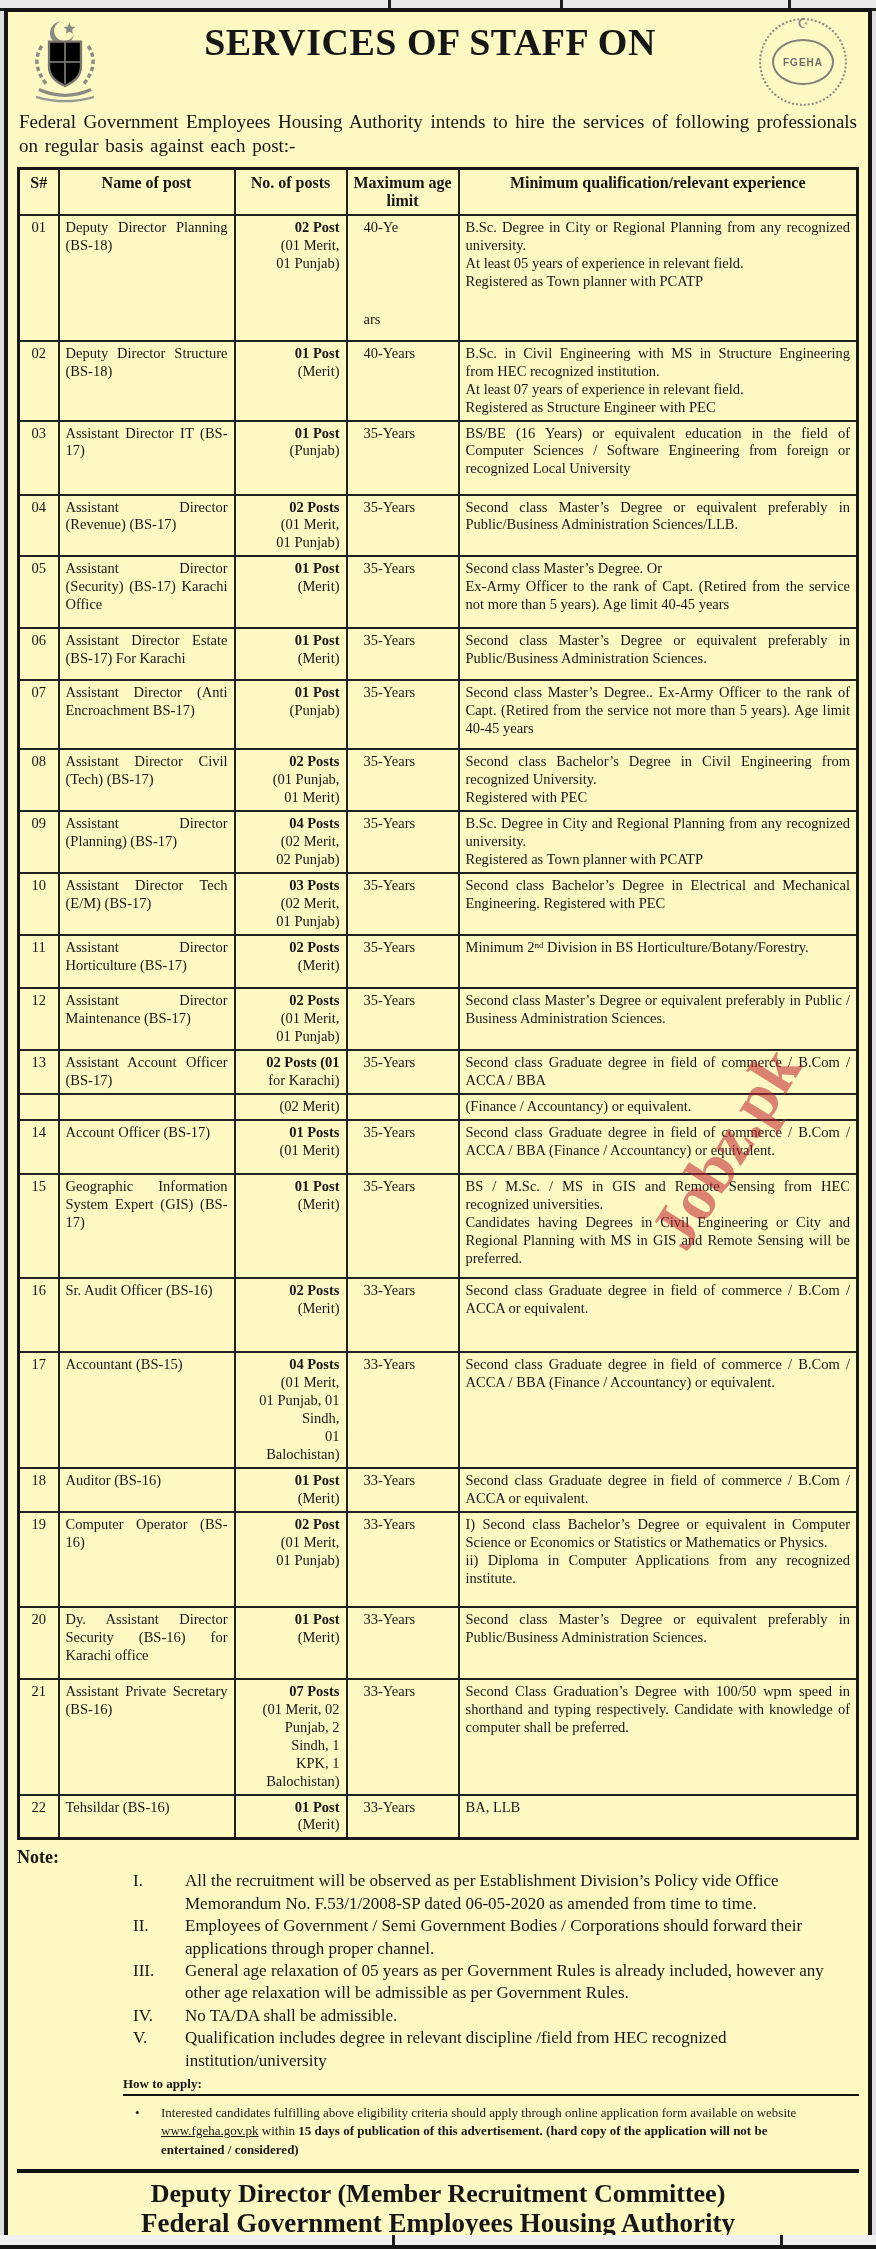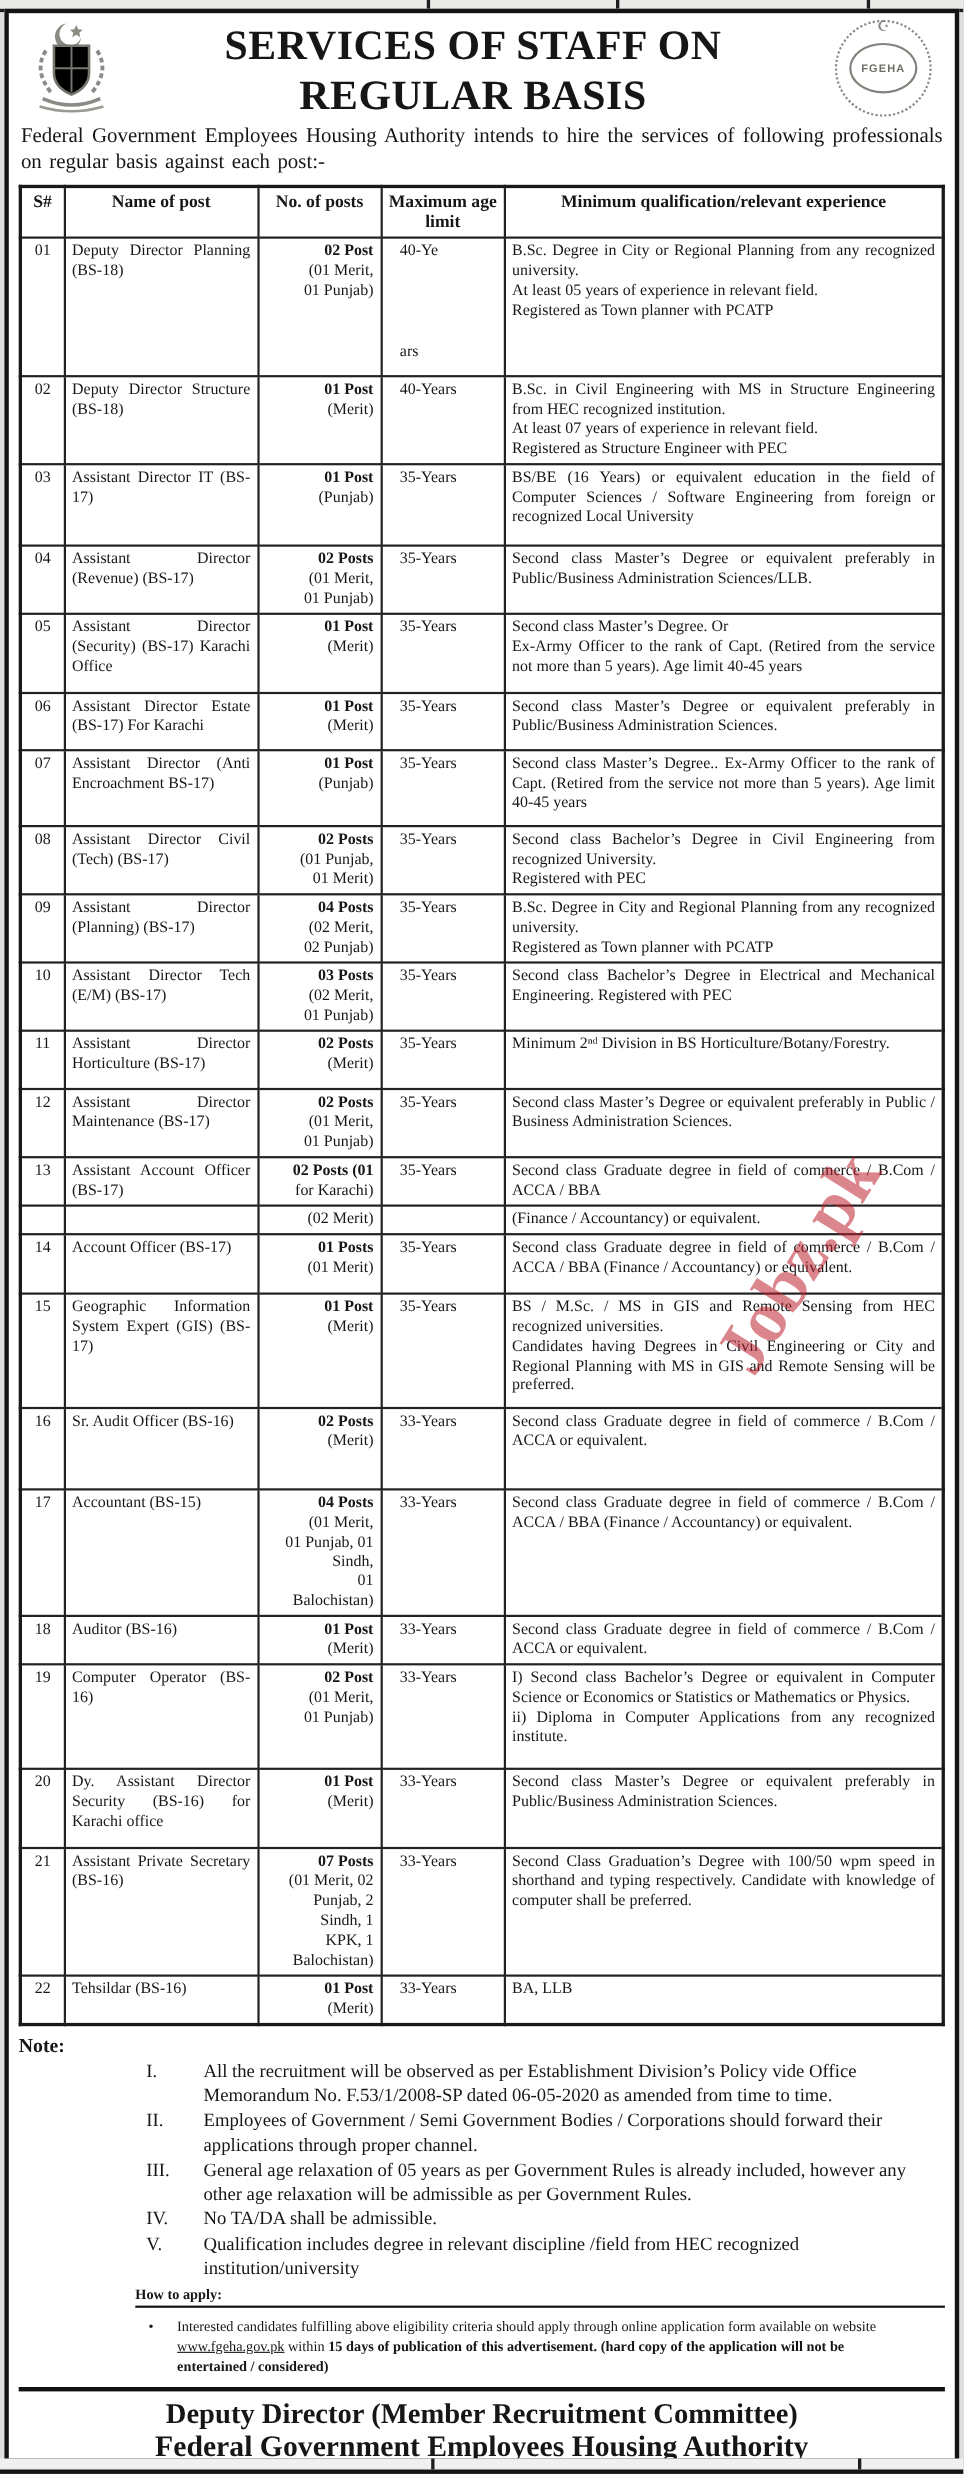--- a/index.html
+++ b/index.html
@@ -5,21 +5,21 @@
   html,body{margin:0;padding:0;background:#d6d6d4;}
   .page{position:relative;width:876px;height:2249px;overflow:hidden;background:#dededc;
         font-family:"Liberation Serif","DejaVu Serif",serif;color:#161616;}
   
   .edge{position:absolute;left:0;right:0;background:#e9e9e7;}
   .edge-top{top:0;height:8px;border-bottom:3px solid #1d1d1d;}
   .edge-bottom{bottom:0;height:10px;border-bottom:4px solid #161616;background:#f0f0ee;}
   .tick{position:absolute;top:0;bottom:0;width:3px;background:#1d1d1d;}
   
   .ad{position:absolute;left:4px;top:8px;width:868px;height:2231px;box-sizing:border-box;
-      background:#ffffff;border:4px solid #141414;padding:2px 9px;overflow:hidden;}
+      background:#fef9c3;border:4px solid #141414;padding:2px 9px;overflow:hidden;}
   
   .hdr{display:flex;align-items:flex-start;margin-top:2px;}
   .logo-left{width:96px;height:92px;flex:0 0 auto;display:flex;align-items:center;justify-content:center;}
   .title{flex:1;text-align:center;font-weight:bold;font-size:38px;line-height:1.18;letter-spacing:.5px;padding-top:4px;}
   .logo-right{width:112px;height:92px;flex:0 0 auto;position:relative;display:flex;align-items:center;justify-content:center;}
   .fgeha-outer{width:84px;height:84px;border:2px dotted #8a8a84;border-radius:50%;display:flex;align-items:center;justify-content:center;}
   .fgeha-inner{width:58px;height:42px;border:2px solid #82827c;border-radius:50%;display:flex;align-items:center;justify-content:center;
                font-family:"Liberation Sans",sans-serif;font-size:10px;font-weight:bold;color:#6e6e68;letter-spacing:1px;}
   .fgeha-crescent{position:absolute;top:0;left:50%;transform:translateX(-50%);font-size:13px;color:#8a8a84;}
   .intro{font-size:19px;line-height:1.28;text-align:justify;word-spacing:2px;margin:2px 2px 8px 2px;}
@@ -106,21 +106,20 @@
           <line x1="30" y1="17" x2="30" y2="46" stroke="#77776f" stroke-width="1.2"></line>
           <line x1="19" y1="31" x2="41" y2="31" stroke="#77776f" stroke-width="1.2"></line>
           <path d="M14 20 q-8 12 3 26" fill="none" stroke="#8b8b85" stroke-width="2.4" stroke-dasharray="3 2"></path>
           <path d="M46 20 q8 12 -3 26" fill="none" stroke="#8b8b85" stroke-width="2.4" stroke-dasharray="3 2"></path>
           <path d="M12 50 q18 8 36 0" fill="none" stroke="#8b8b85" stroke-width="2.2"></path>
           <path d="M10 55 q20 6 40 0" fill="none" stroke="#9a9a94" stroke-width="1.6"></path>
         </svg>
       </div>
       <div class="title">
         <div>SERVICES OF STAFF ON</div>
-        <div>REGULAR BASIS</div>
       </div>
       <div class="logo-right">
         <span class="fgeha-crescent">☪</span>
         <div class="fgeha-outer">
           <div class="fgeha-inner">FGEHA</div>
         </div>
       </div>
     </div>
 
     <div class="intro">Federal Government Employees Housing Authority intends to hire the services of following professionals on regular basis against each post:-</div>

